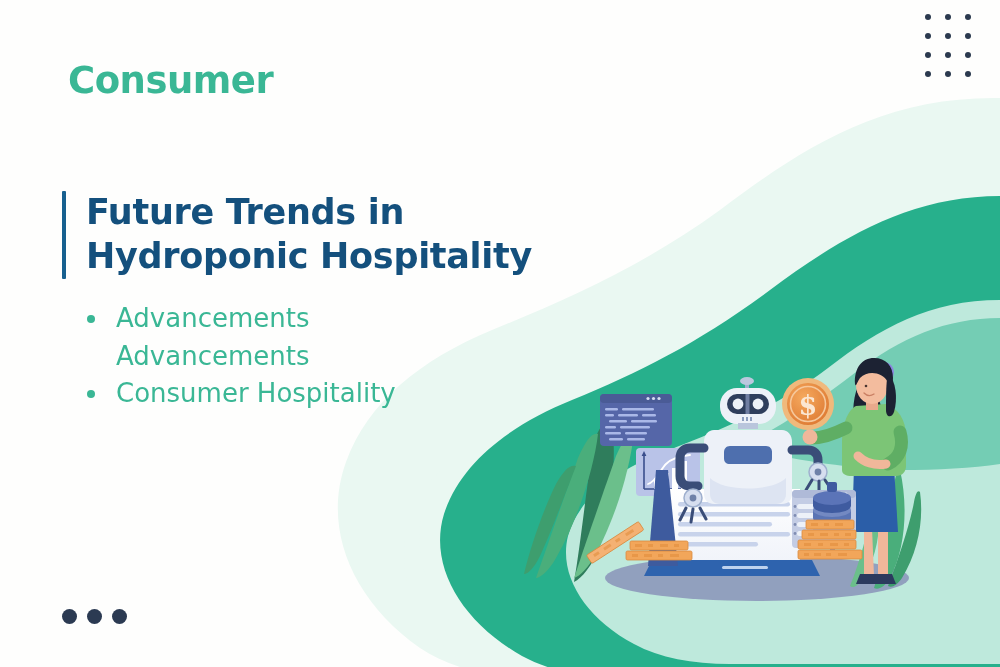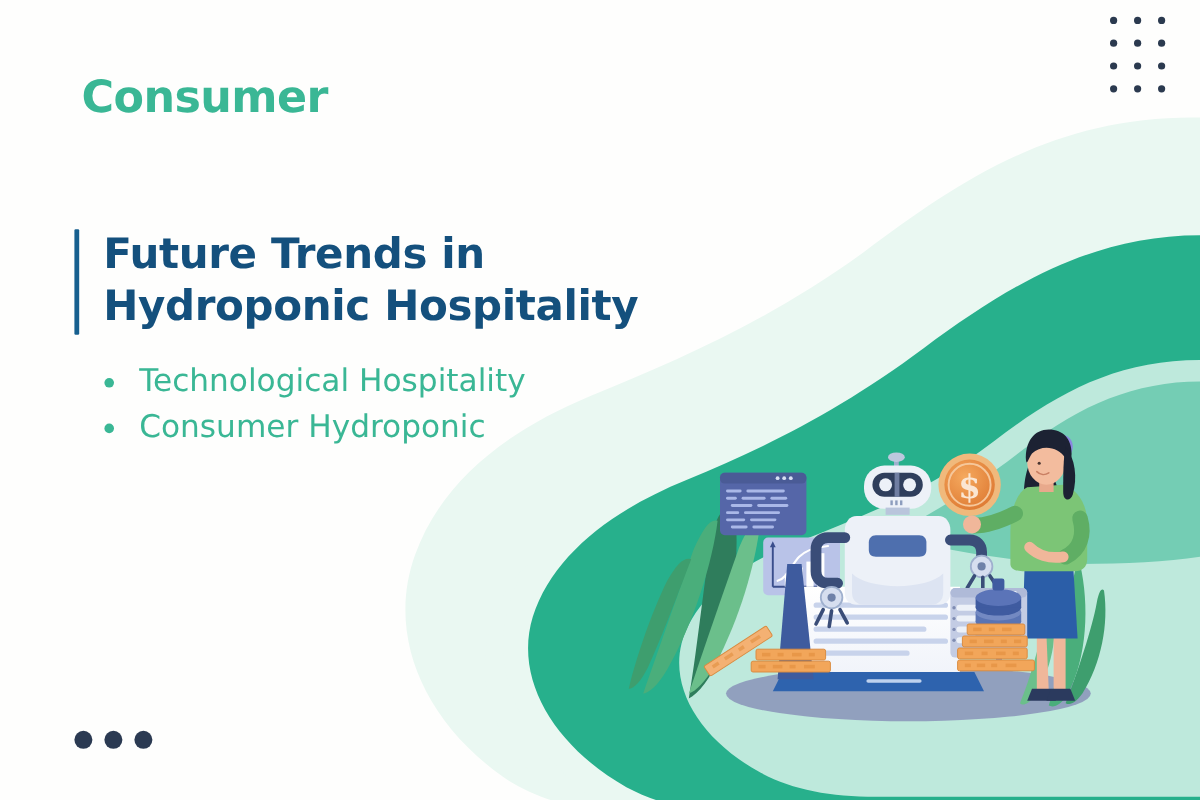--- a/index.html
+++ b/index.html
@@ -423,25 +423,25 @@
     <div class="title-bar"></div>
     <h1 class="title">
       <span>Future Trends in</span><br>
       <span>Hydroponic Hospitality</span>
     </h1>
   </div>
 
   <ul class="bullets">
     <li>
       <span class="bul"></span>
-      <span>Technological Hospitality</span>
+      <span>Advancements Advancements</span>
     </li>
     <li>
       <span class="bul"></span>
-      <span>Consumer Hydroponic</span>
+      <span>Consumer Hospitality</span>
     </li>
   </ul>
 
   <div class="dots-bl">
     <i></i>
     <i></i>
     <i></i>
   </div>
 
 </div>

